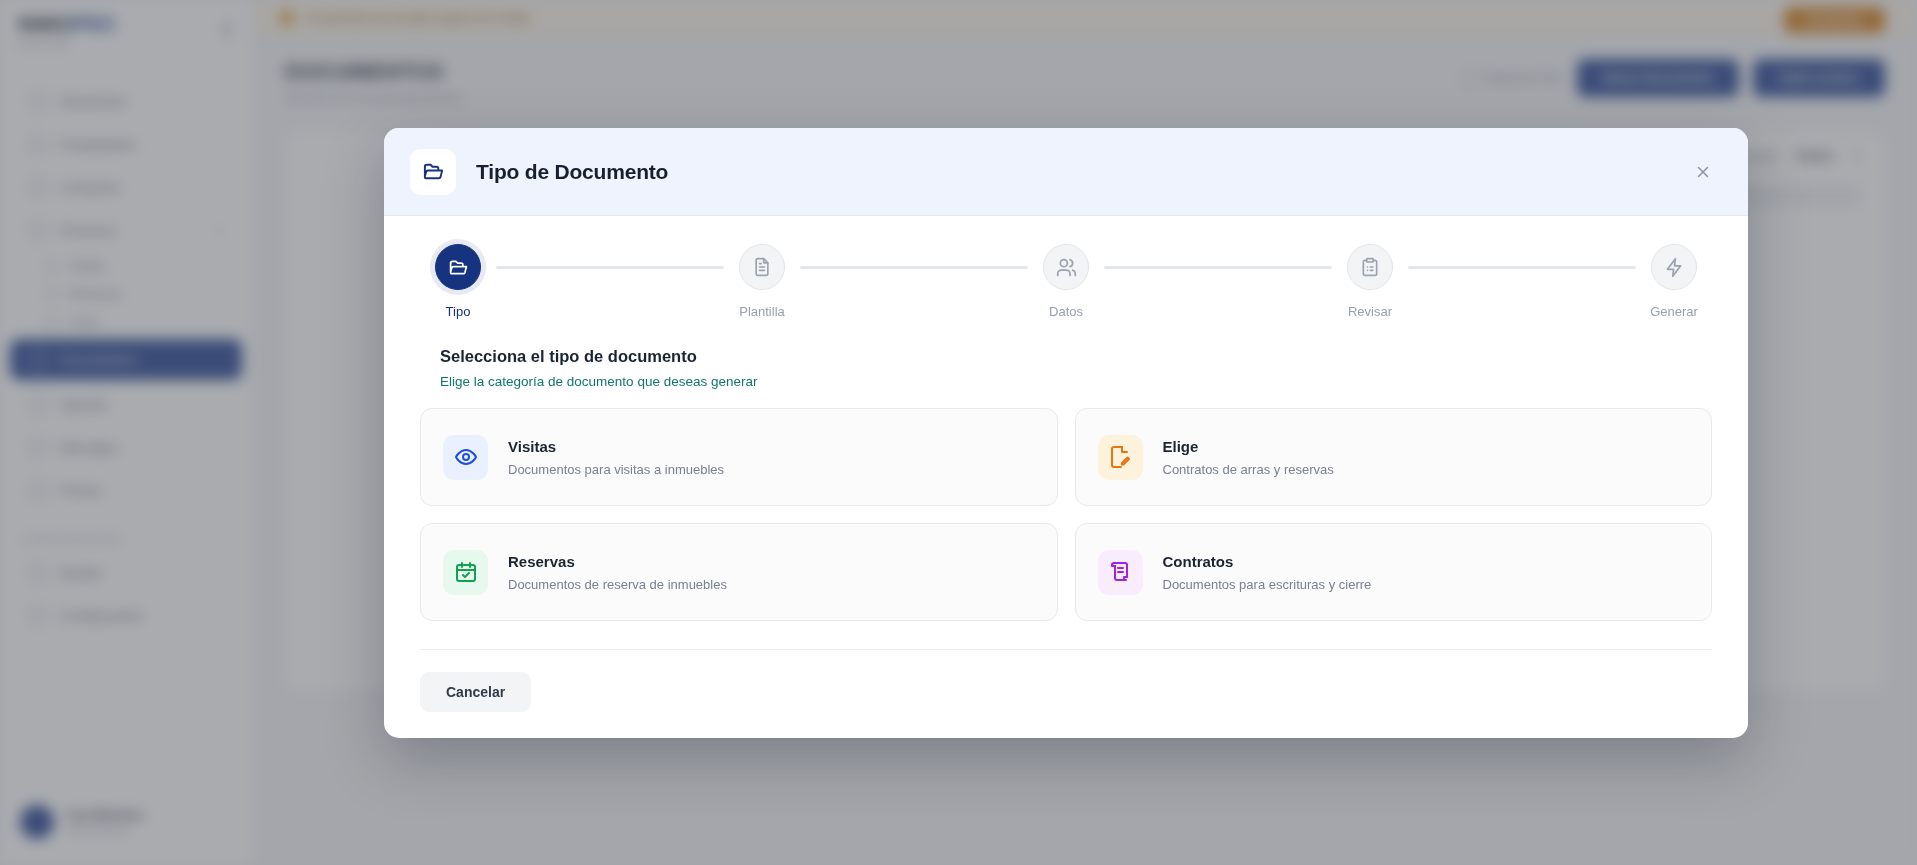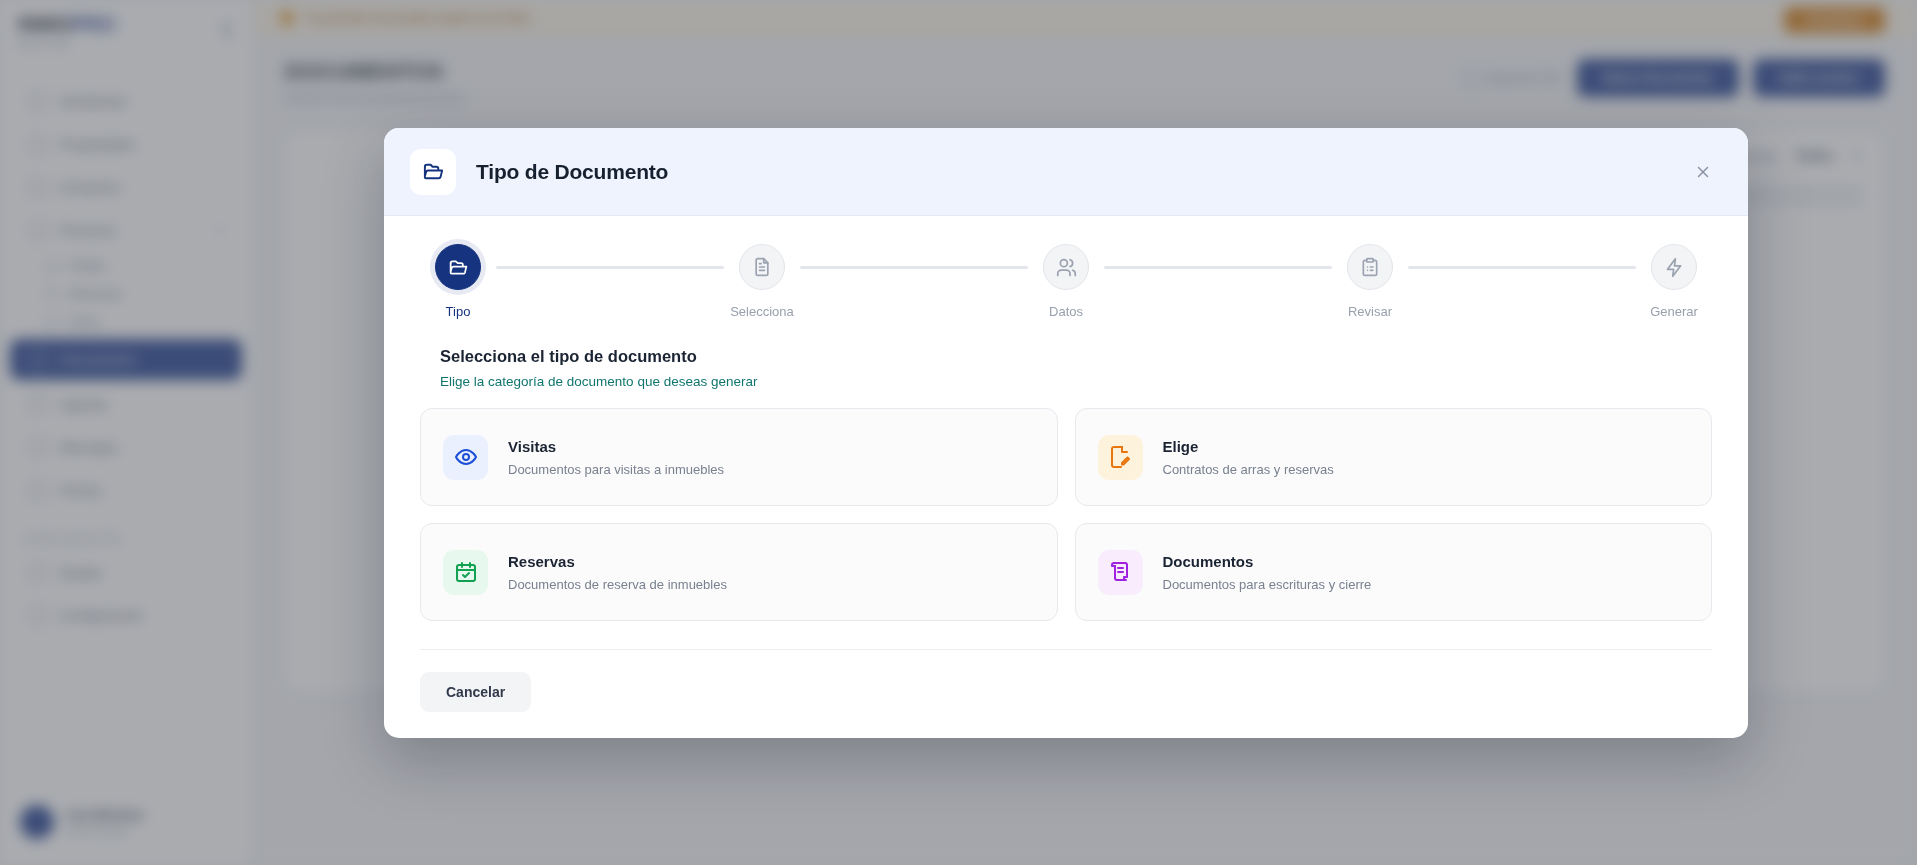--- a/index.html
+++ b/index.html
@@ -393,21 +393,21 @@
     <div class="step-line"></div>
 
     <div class="step">
       <div class="step-bubble">
         <svg width="20" height="20" viewBox="0 0 24 24" fill="none" stroke="currentColor" stroke-width="2" stroke-linecap="round" stroke-linejoin="round">
           <path d="M14 2H7a2 2 0 0 0-2 2v16a2 2 0 0 0 2 2h10a2 2 0 0 0 2-2V7z"></path>
           <path d="M14 2v5h5"></path>
             <path d="M9 12h6M9 16h6M9 8h2"></path>
         </svg>
       </div>
-      <div class="step-label">Selecciona</div>
+      <div class="step-label">Plantilla</div>
     </div>
 
     <div class="step-line"></div>
 
     <div class="step">
       <div class="step-bubble">
         <svg width="21" height="21" viewBox="0 0 24 24" fill="none" stroke="currentColor" stroke-width="2" stroke-linecap="round" stroke-linejoin="round">
           <path d="M16 21v-2a4 4 0 0 0-4-4H6a4 4 0 0 0-4 4v2"></path>
           <circle cx="9" cy="7" r="4"></circle>
           <path d="M22 21v-2a4 4 0 0 0-3-3.87M16 3.13a4 4 0 0 1 0 7.75"></path>
@@ -491,21 +491,21 @@
 
     <div class="doc-card">
       <div class="doc-card-icon" style="background:#f8ecfd">
         <svg width="24" height="24" viewBox="0 0 24 24" fill="none" stroke="#a021e0" stroke-width="2" stroke-linecap="round" stroke-linejoin="round">
           <path d="M19 17V5a2 2 0 0 0-2-2H6a2 2 0 0 0-2 2v1h3"></path>
           <path d="M7 6v12a2 2 0 0 0 2 2h9a2 2 0 0 1-2-2v-1h3"></path>
           <path d="M10 8h5M10 12h5"></path>
         </svg>
       </div>
       <div>
-        <div class="doc-card-name">Documentos</div>
+        <div class="doc-card-name">Contratos</div>
         <div class="doc-card-desc">Documentos para escrituras y cierre</div>
       </div>
     </div>
   </div>
 
   <div class="modal-foot">
     <button class="btn-cancel">Cancelar</button>
   </div>
 
 </div>

